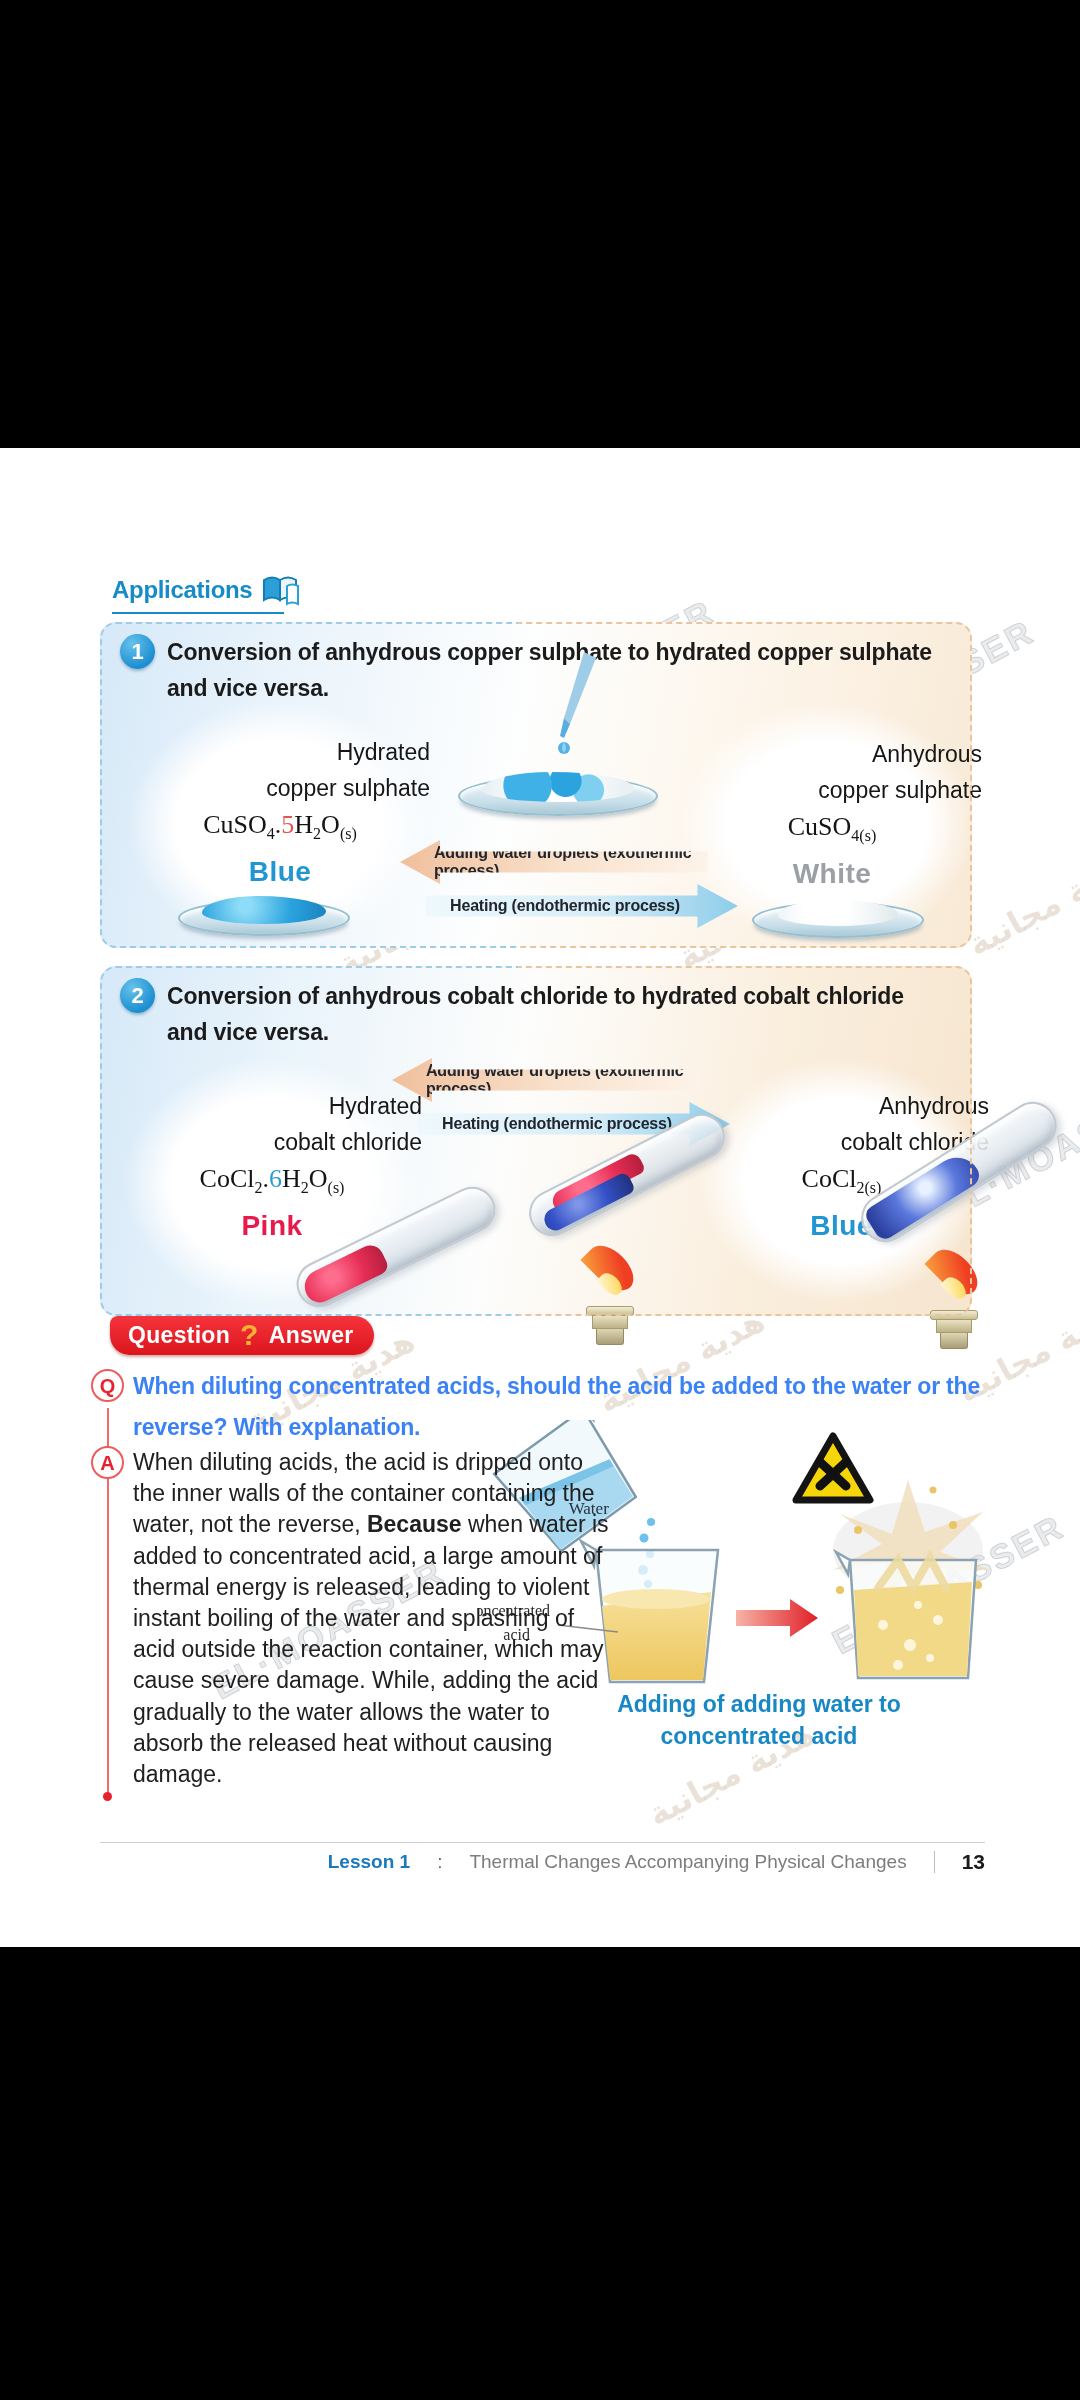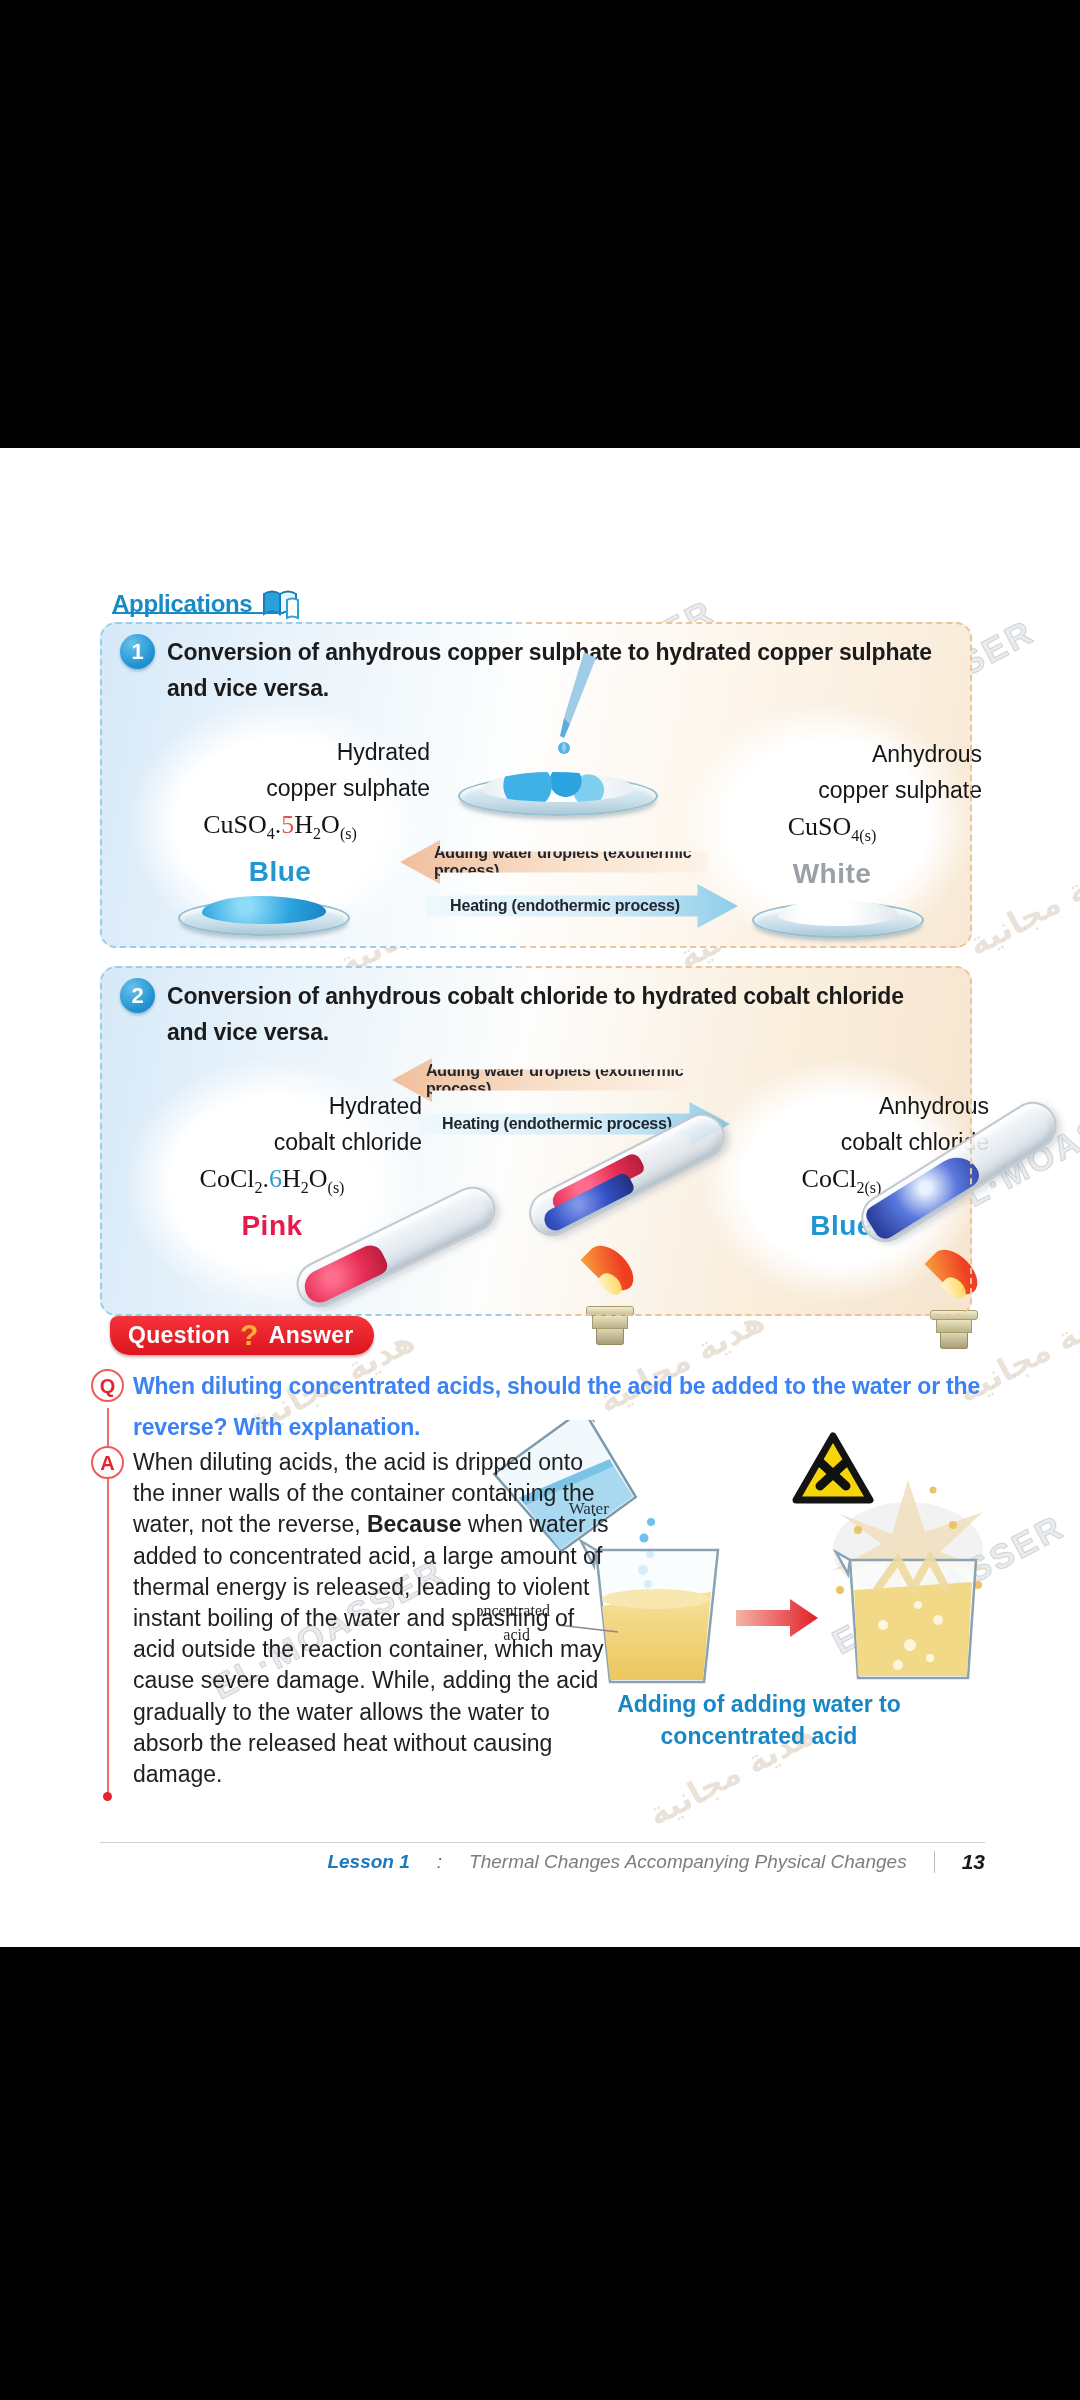--- a/index.html
+++ b/index.html
@@ -18,21 +18,21 @@
   .wm { position:absolute; transform:rotate(-28deg); white-space:nowrap; }
   .wm-brand { font-weight:bold; font-size:34px; letter-spacing:3px;
     color:rgba(255,255,255,0.65); text-shadow:0 0 1px rgba(120,130,140,0.45);
     -webkit-text-stroke:1px rgba(130,140,150,0.28); }
   .wm-gift { font-family:"DejaVu Sans", sans-serif; font-weight:bold; font-size:32px;
     color:rgba(185,160,125,0.30); }
 
   
   .apps-header { position:absolute; left:112px; top:574px; z-index:12;
     display:flex; align-items:center; gap:8px;
-    color:#168bc8; font-size:24px; font-weight:bold; letter-spacing:-0.3px;margin-top:14px; }
+    color:#168bc8; font-size:24px; font-weight:bold; letter-spacing:-0.3px; }
   .apps-underline { position:absolute; left:112px; top:612px; width:172px; height:2px;
     background:#168bc8; z-index:12; }
 
   
   .panel { position:absolute; left:100px; width:872px; border-radius:16px; z-index:10; }
   .panel::before, .panel::after { content:""; position:absolute; inset:0;
     border-radius:16px; pointer-events:none; }
   .panel::before { border:2px dashed #9ecbe6; clip-path:inset(0 52% 0 0); }
   .panel::after  { border:2px dashed #e9c49c; clip-path:inset(0 0 0 48%); }
   #panel1 { top:622px; height:326px;
@@ -133,21 +133,21 @@
 
   
   #figure-svg { position:absolute; left:478px; top:1420px; z-index:11; }
   .fig-caption { position:absolute; left:553px; top:1688px; width:412px; z-index:12;
     text-align:center; color:#1787c6; font-size:23px; font-weight:bold; line-height:32px; }
 
   
   .footer-line { position:absolute; left:100px; top:1842px; width:885px; height:1px;
     background:#cfcfcf; z-index:12; }
   .footer { position:absolute; left:100px; top:1850px; width:885px; z-index:12;
-    display:flex; justify-content:flex-end; align-items:center; gap:27px; font-size:19px;font-style:italic; }
+    display:flex; justify-content:flex-end; align-items:center; gap:27px; font-size:19px; }
   .footer .lesson { color:#1b79be; font-weight:bold; }
   .footer .colon { color:#666; }
   .footer .title { color:#7d7d7d; }
   .footer .vdiv { width:1px; height:22px; background:#bdbdbd; }
   .footer .pageno { color:#1a1a1a; font-weight:bold; font-size:21px; }
 
   svg text { font-family:"Liberation Serif", serif; }
 </style>
 </head>
 <body>

